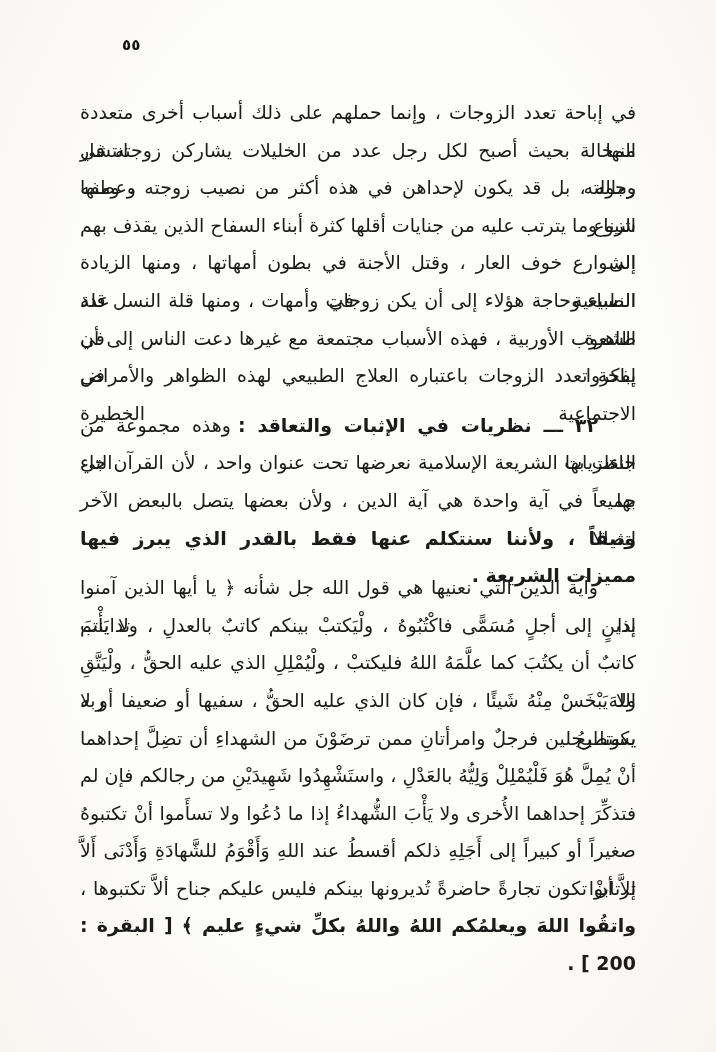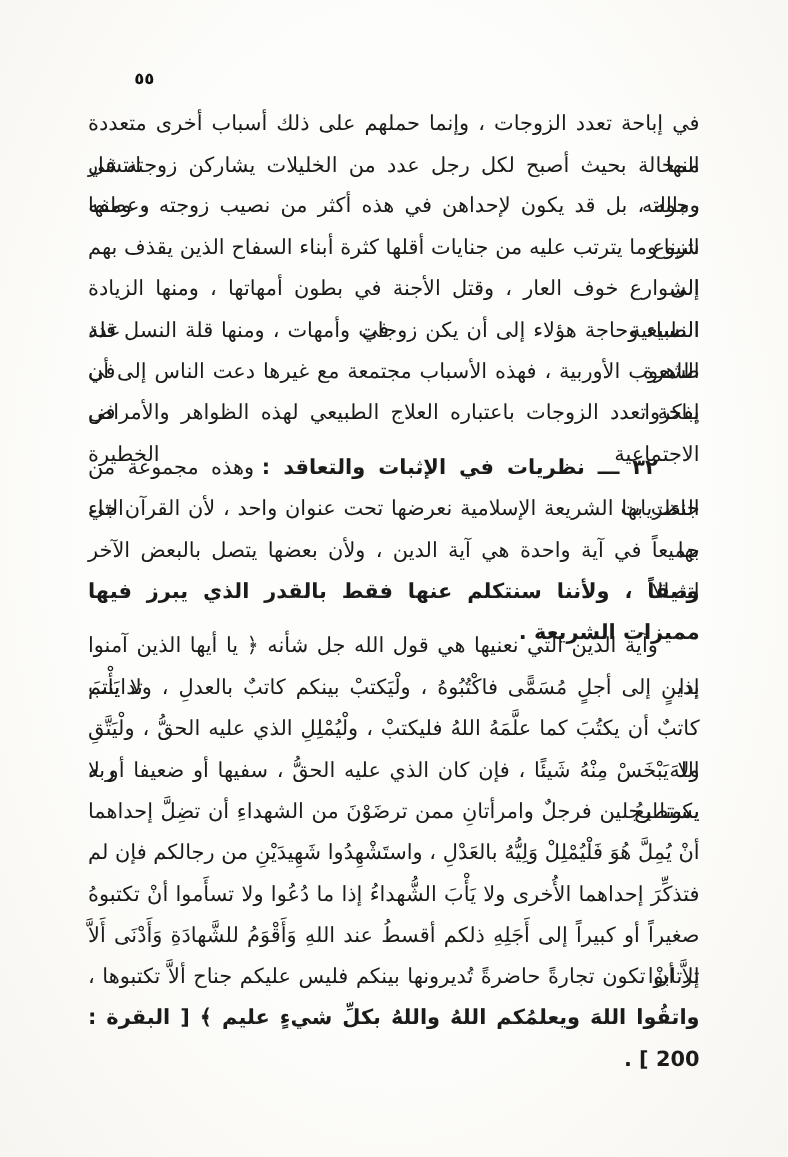--- a/index.html
+++ b/index.html
@@ -12,21 +12,21 @@
     width: 716px;
     height: 1052px;
     margin: 0 auto;
     background: radial-gradient(ellipse at 50% 45%, #fdfdfb 55%, #f7f5f0 100%);
     color: #1b1b1b;
     font-family: "DejaVu Sans", sans-serif;
     overflow: hidden;
   }
   .page-number {
     position: absolute;
-    top: 62px;
+    top: 36px;
     left: 122px;
     font-size: 15px;
     font-weight: bold;
     letter-spacing: 3px;
     color: #111;
   }
   .text-block {
     position: absolute;
     top: 94px;
     right: 80px;

